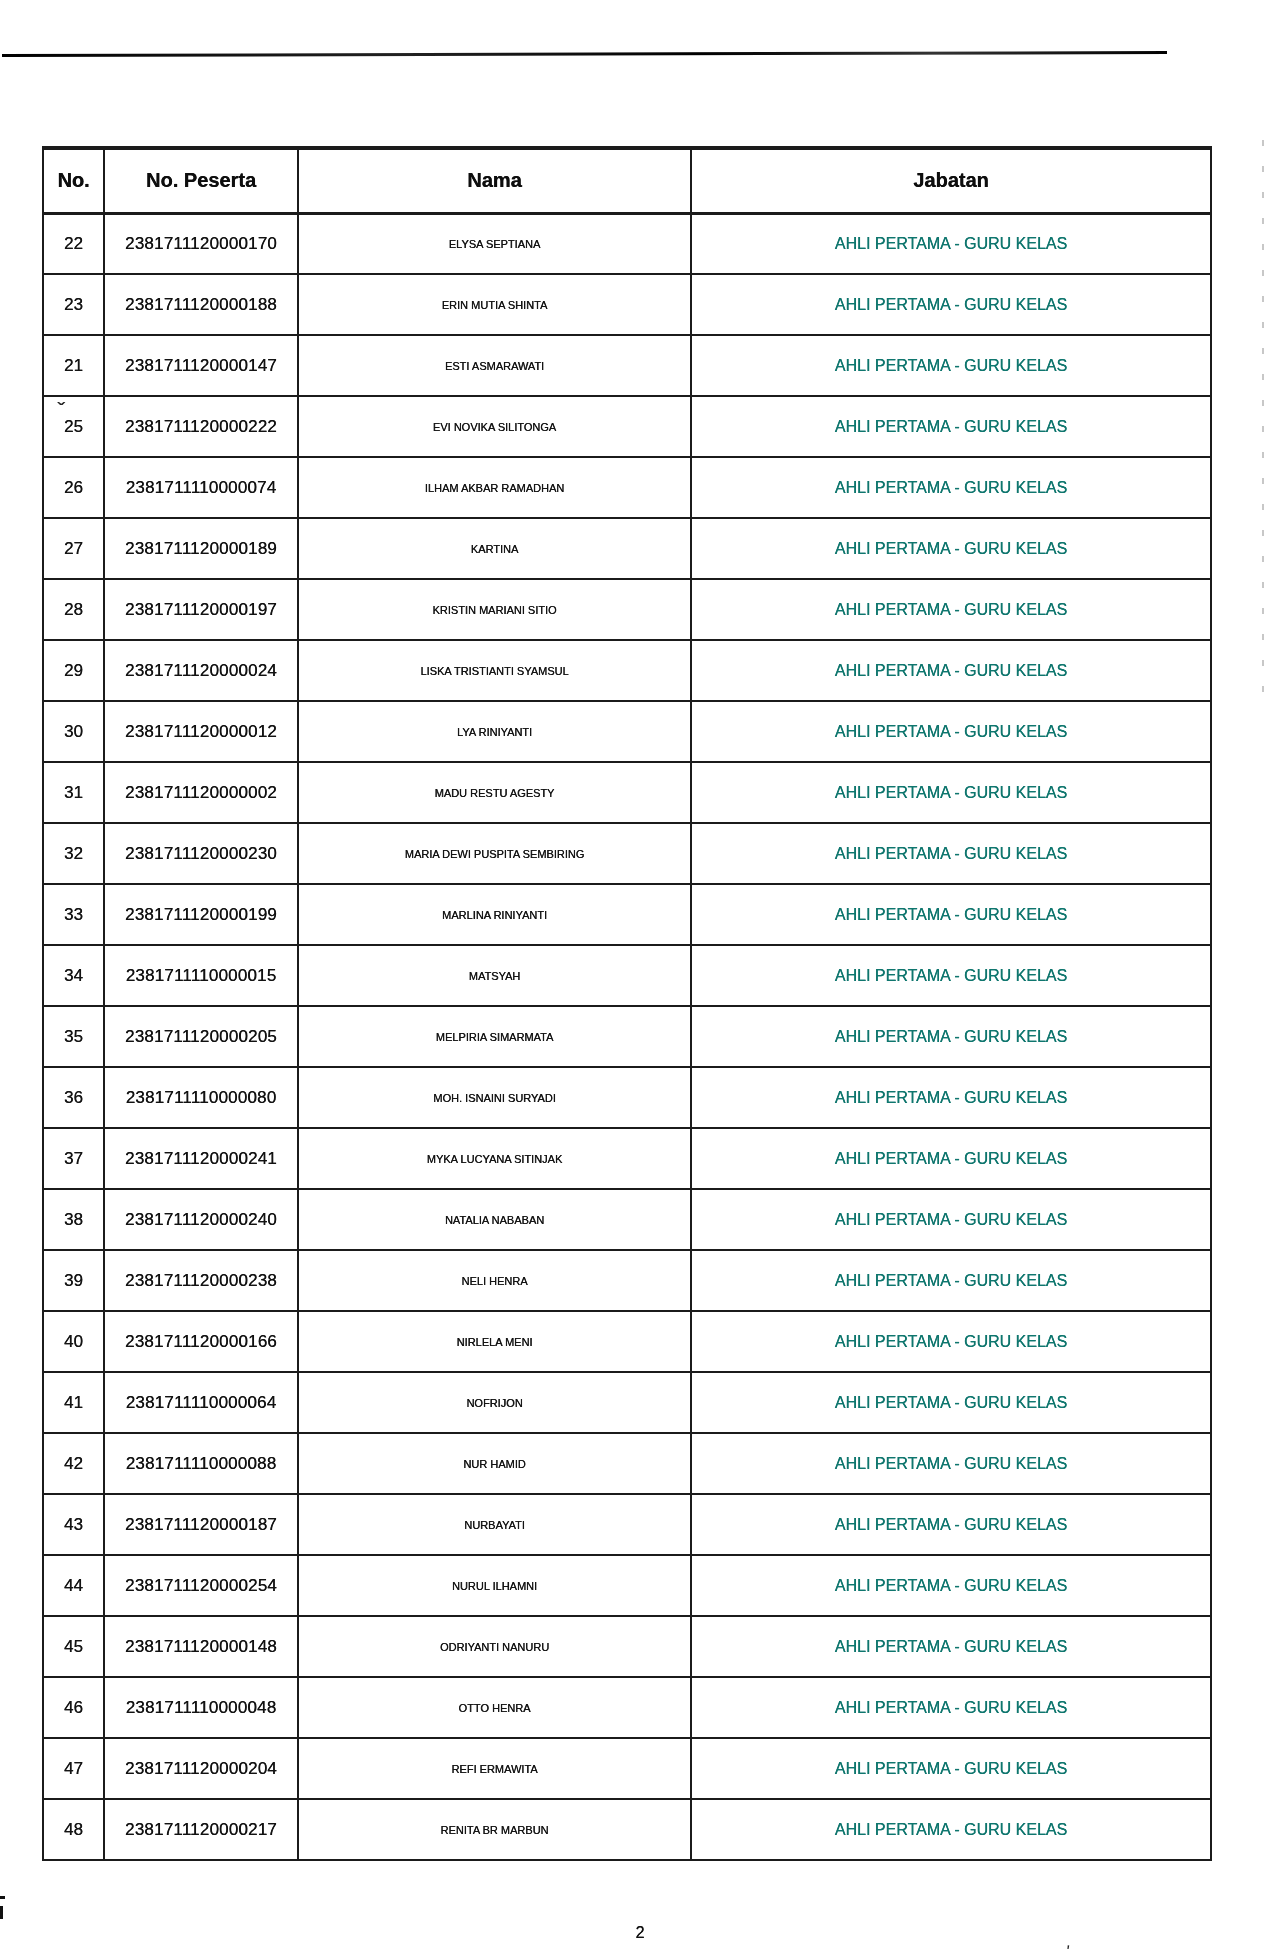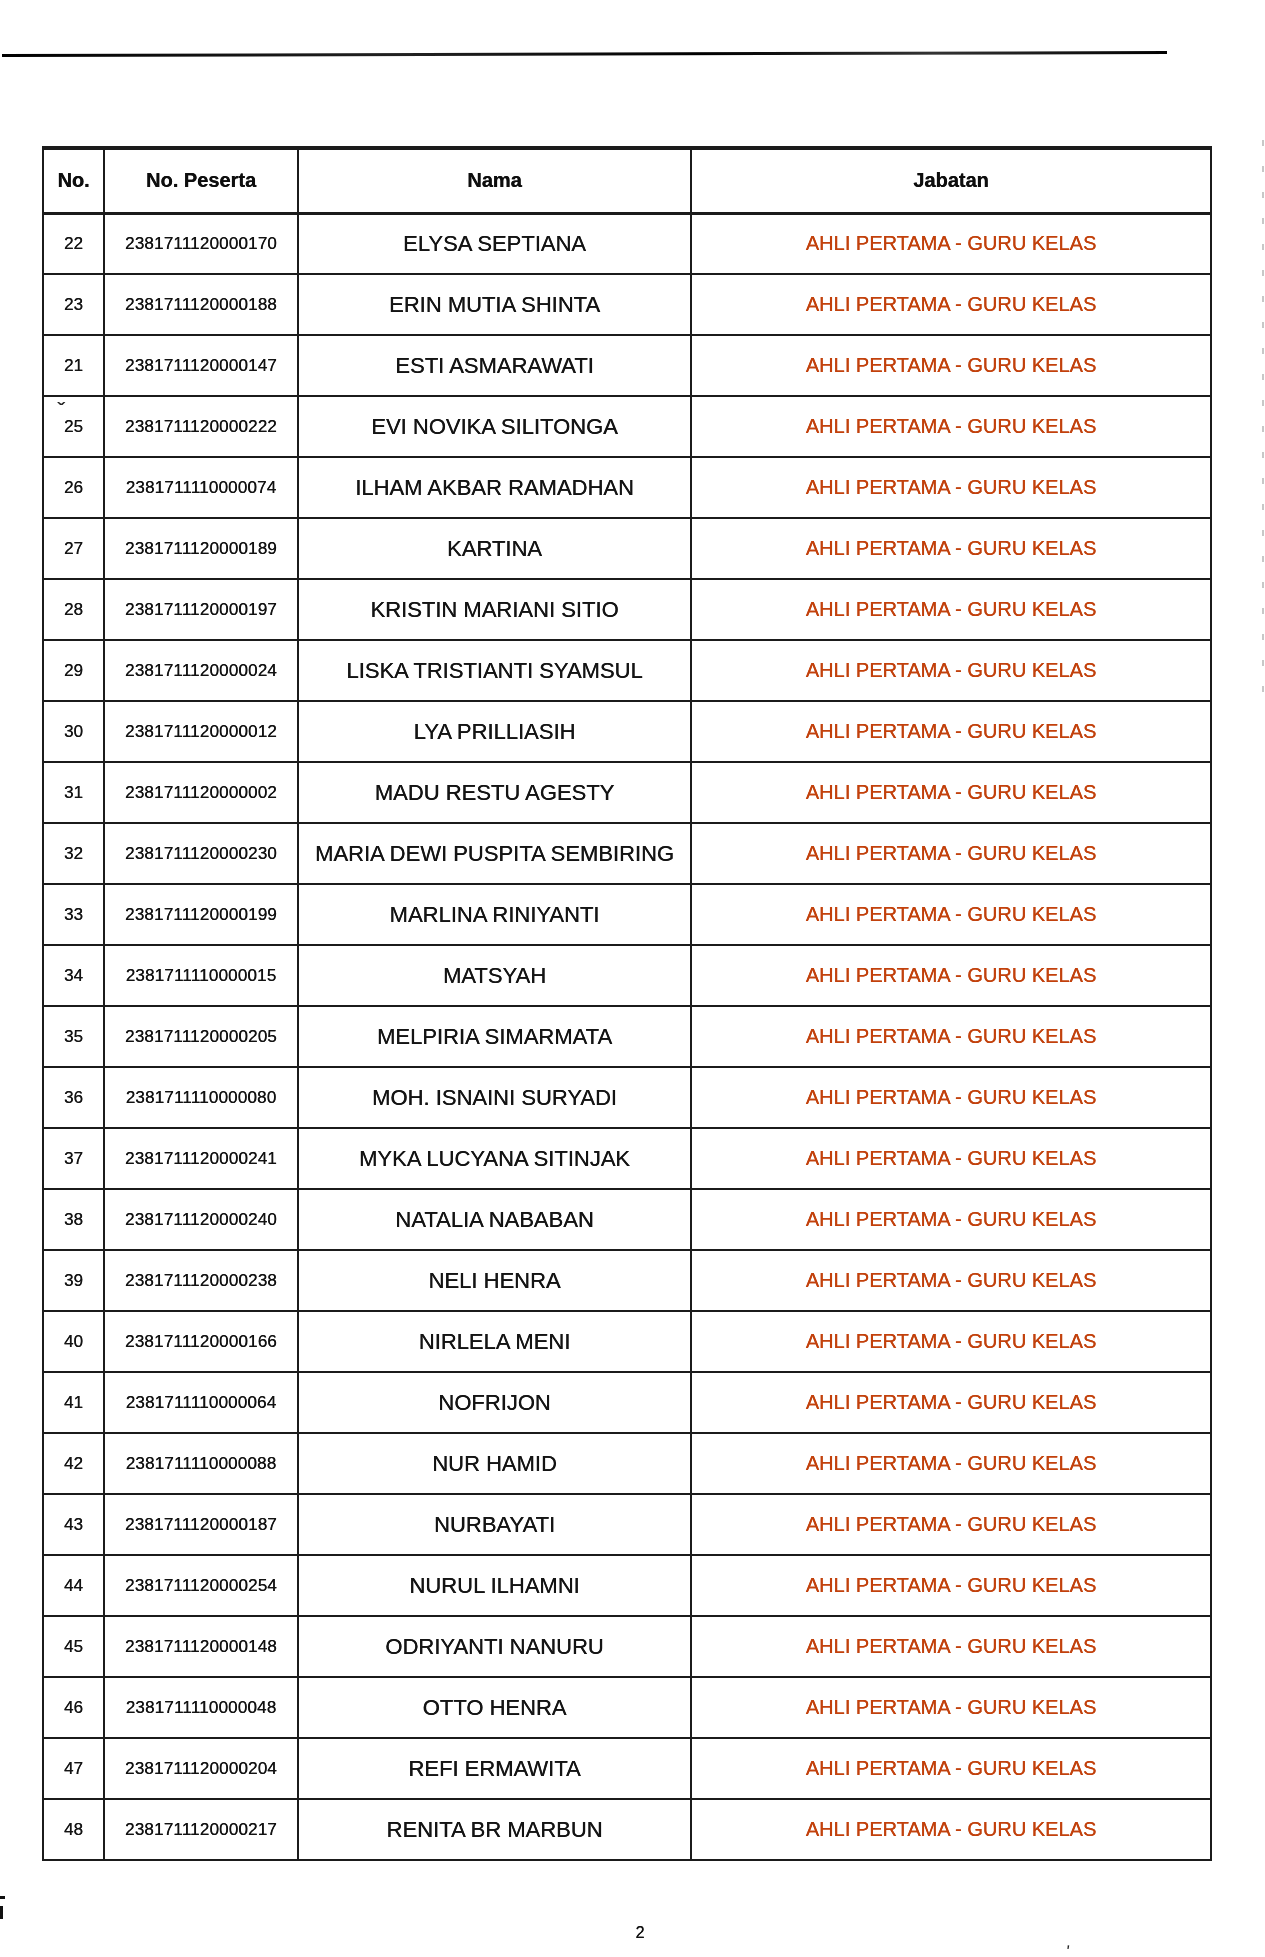--- a/index.html
+++ b/index.html
@@ -63,27 +63,27 @@
     text-shadow: 0.3px 0 0 currentColor;
     text-align: center;
   }
   td.col-peserta {
     font-size: 17px;
     letter-spacing: 0.2px;
     color: #121212;
     text-shadow: 0.3px 0 0 currentColor;
   }
   td.col-nama {
-    font-size: 22px;
+    font-size: 11px;
     color: #141414;
     text-shadow: 0.3px 0 0 currentColor;
   }
   td.col-jabatan {
-    font-size: 20px;
-    color: #c2410c;
+    font-size: 16px;
+    color: #0f766e;
     text-shadow: 0.25px 0 0 currentColor;
   }
 
   
   .check-mark {
     position: absolute;
     left: 58px;
     top: 352px;
     font-size: 17px;
     font-weight: bold;
@@ -217,21 +217,21 @@
         </tr>
         <tr>
           <td class="col-no">29</td>
           <td class="col-peserta">2381711120000024</td>
           <td class="col-nama">LISKA TRISTIANTI SYAMSUL</td>
           <td class="col-jabatan">AHLI PERTAMA - GURU KELAS</td>
         </tr>
         <tr>
           <td class="col-no">30</td>
           <td class="col-peserta">2381711120000012</td>
-          <td class="col-nama">LYA PRILLIASIH</td>
+          <td class="col-nama">LYA RINIYANTI</td>
           <td class="col-jabatan">AHLI PERTAMA - GURU KELAS</td>
         </tr>
         <tr>
           <td class="col-no">31</td>
           <td class="col-peserta">2381711120000002</td>
           <td class="col-nama">MADU RESTU AGESTY</td>
           <td class="col-jabatan">AHLI PERTAMA - GURU KELAS</td>
         </tr>
         <tr>
           <td class="col-no">32</td>

